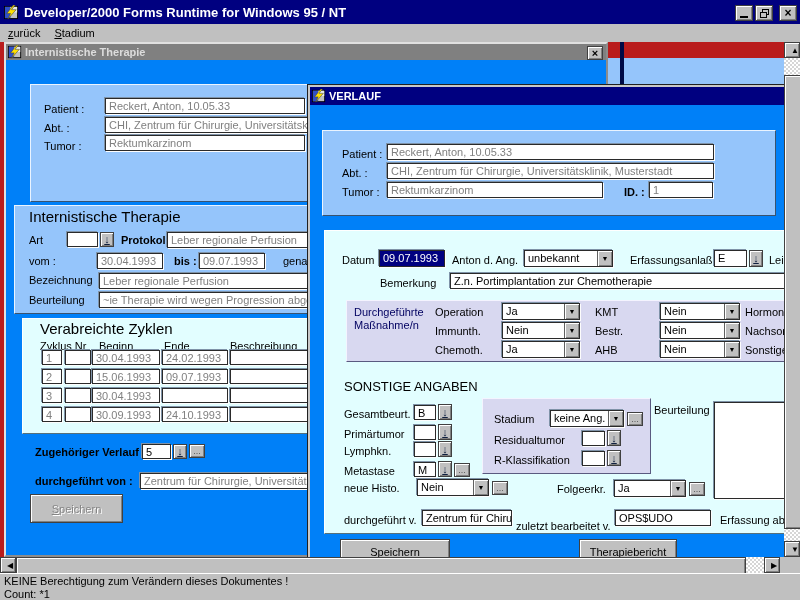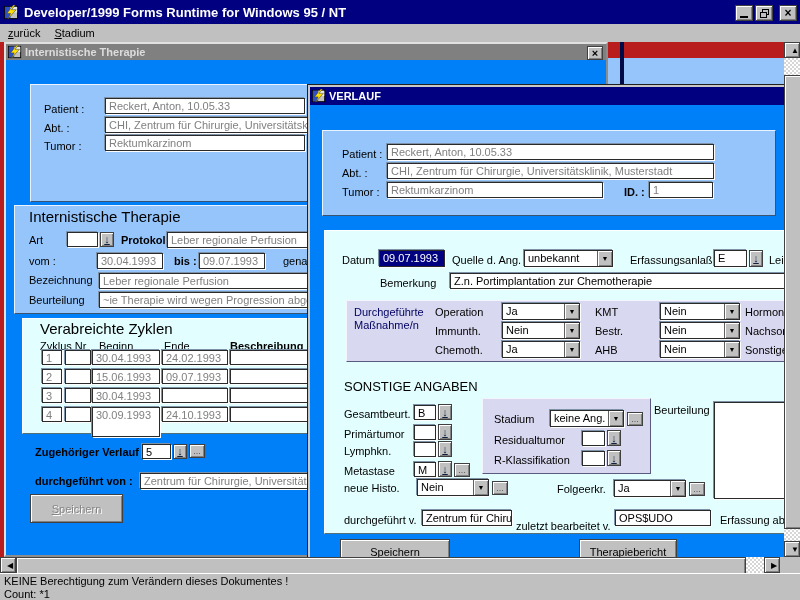--- a/index.html
+++ b/index.html
@@ -86,21 +86,21 @@
 
   <div class="abs titlebar">
     <span style="display:flex;">
       <svg width="15" height="15" viewBox="0 0 16 16">
           <rect x="0.5" y="1.5" width="14" height="13" fill="#c0c0c0" stroke="#000"></rect>
           <rect x="1" y="2" width="6" height="12" fill="#3050c8"></rect>
           <rect x="7" y="2" width="7" height="6" fill="#e8e8e8"></rect>
           <polygon points="10,0 3,9 7,9 4,15 13,5 8,5 12,0" fill="#ffe000" stroke="#404040" stroke-width="0.6"></polygon>
         </svg>
     </span>
-    <span class="nowrap">Developer/1999 Forms Runtime for Windows 95 / NT</span>
+    <span class="nowrap">Developer/2000 Forms Runtime for Windows 95 / NT</span>
     <span class="abs" style="right:3px; top:5px; display:flex; gap:2px;">
       <span class="winbtn">
           <span style="width:8px;height:2px;background:#000;margin-top:7px;"></span>
         </span>
       <span class="winbtn">
           <svg width="9" height="9" viewBox="0 0 9 9">
             <rect x="2.5" y="0.5" width="6" height="5" fill="#c0c0c0" stroke="#000"></rect>
             <rect x="0.5" y="3.5" width="6" height="5" fill="#c0c0c0" stroke="#000"></rect>
           </svg>
         </span>
@@ -160,21 +160,21 @@
       <span class="lbl" style="left:23px; top:230px;">Bezeichnung</span>
       <span class="tf dis" style="left:93px; top:229px; width:482px;">Leber regionale Perfusion</span>
       <span class="lbl" style="left:23px; top:250px;">Beurteilung</span>
       <span class="tf dis" style="left:93px; top:248px; width:482px;">~ie Therapie wird wegen Progression abge</span>
 
       <div class="panel-cyan" style="left:16px; top:274px; width:566px; height:114px;"></div>
       <span class="lbl sect-title" style="left:34px; top:276px;">Verabreichte Zyklen</span>
       <span class="lbl" style="left:34px; top:296px;">Zyklus Nr</span>
       <span class="lbl" style="left:93px; top:296px;">Beginn</span>
       <span class="lbl" style="left:158px; top:296px;">Ende</span>
-      <span class="lbl" style="left:224px; top:296px; font-weight:bold;">Beschreibung</span>
+      <span class="lbl" style="left:224px; top:296px; font-weight:normal;">Beschreibung</span>
 
       <span class="tf dis" style="left:36px; top:306px; width:20px; height:15px;">1</span>
       <span class="tf dis" style="left:59px; top:306px; width:26px; height:15px;"></span>
       <span class="tf dis" style="left:86px; top:306px; width:68px; height:15px;">30.04.1993</span>
       <span class="tf dis" style="left:156px; top:306px; width:66px; height:15px;">24.02.1993</span>
       <span class="tf dis" style="left:224px; top:306px; width:330px; height:15px;"></span>
 
       <span class="tf dis" style="left:36px; top:325px; width:20px; height:15px;">2</span>
       <span class="tf dis" style="left:59px; top:325px; width:26px; height:15px;"></span>
       <span class="tf dis" style="left:86px; top:325px; width:68px; height:15px;">15.06.1993</span>
@@ -182,21 +182,21 @@
       <span class="tf dis" style="left:224px; top:325px; width:330px; height:15px;"></span>
 
       <span class="tf dis" style="left:36px; top:344px; width:20px; height:15px;">3</span>
       <span class="tf dis" style="left:59px; top:344px; width:26px; height:15px;"></span>
       <span class="tf dis" style="left:86px; top:344px; width:68px; height:15px;">30.04.1993</span>
       <span class="tf dis" style="left:156px; top:344px; width:66px; height:15px;"></span>
       <span class="tf dis" style="left:224px; top:344px; width:330px; height:15px;"></span>
 
       <span class="tf dis" style="left:36px; top:363px; width:20px; height:15px;">4</span>
       <span class="tf dis" style="left:59px; top:363px; width:26px; height:15px;"></span>
-      <span class="tf dis" style="left:86px; top:363px; width:68px; height:30px;">30.09.1993</span>
+      <span class="tf dis" style="left:86px; top:363px; width:68px; height:15px;">30.09.1993</span>
       <span class="tf dis" style="left:156px; top:363px; width:66px; height:15px;">24.10.1993</span>
       <span class="tf dis" style="left:224px; top:363px; width:330px; height:15px;"></span>
 
       <span class="lbl" style="left:29px; top:402px; font-weight:bold;">Zugehöriger Verlauf :</span>
       <span class="tf" style="left:136px; top:400px; width:29px; height:15px;">5</span>
       <button class="lov" style="left:167px; top:400px; height:15px;"><span class="lov-g">↓</span></button>
       <button class="more" style="left:183px; top:400px;">...</button>
       <span class="lbl" style="left:29px; top:431px; font-weight:bold;">durchgeführt von :</span>
       <span class="tf dis" style="left:134px; top:429px; width:370px;">Zentrum für Chirurgie, Universitäts</span>
       <button class="btn95 btn-dis" style="left:24px; top:450px; width:93px; height:29px;">Speichern</button>
@@ -222,21 +222,21 @@
       <span class="tf dis" style="left:77px; top:76px; width:327px;">CHI, Zentrum für Chirurgie, Universitätsklinik, Musterstadt</span>
       <span class="lbl" style="left:32px; top:99px;">Tumor :</span>
       <span class="tf dis" style="left:77px; top:95px; width:216px;">Rektumkarzinom</span>
       <span class="lbl" style="left:314px; top:99px; font-weight:bold;">ID. :</span>
       <span class="tf dis" style="left:339px; top:95px; width:64px;">1</span>
 
       <div class="panel-cyan" style="left:14px; top:143px; width:478px; height:302px;"></div>
 
       <span class="lbl" style="left:32px; top:167px;">Datum</span>
       <span class="tf sel" style="left:69px; top:163px; width:66px; height:17px; line-height:13px;">09.07.1993</span>
-      <span class="lbl" style="left:142px; top:167px;">Quelle d. Ang.</span>
+      <span class="lbl" style="left:142px; top:167px;">Anton d. Ang.</span>
       <span class="combo" style="left:214px; top:163px; width:89px;">
         <span class="combo-text">unbekannt</span>
         <span class="combo-btn">▼</span>
       </span>
       <span class="lbl" style="left:320px; top:167px;">Erfassungsanlaß</span>
       <span class="tf" style="left:404px; top:163px; width:33px; height:17px;">E</span>
       <button class="lov" style="left:439px; top:163px; height:17px;"><span class="lov-g">↓</span></button>
       <span class="lbl" style="left:459px; top:167px;">Leis</span>
 
       <span class="lbl" style="left:70px; top:190px;">Bemerkung</span>

